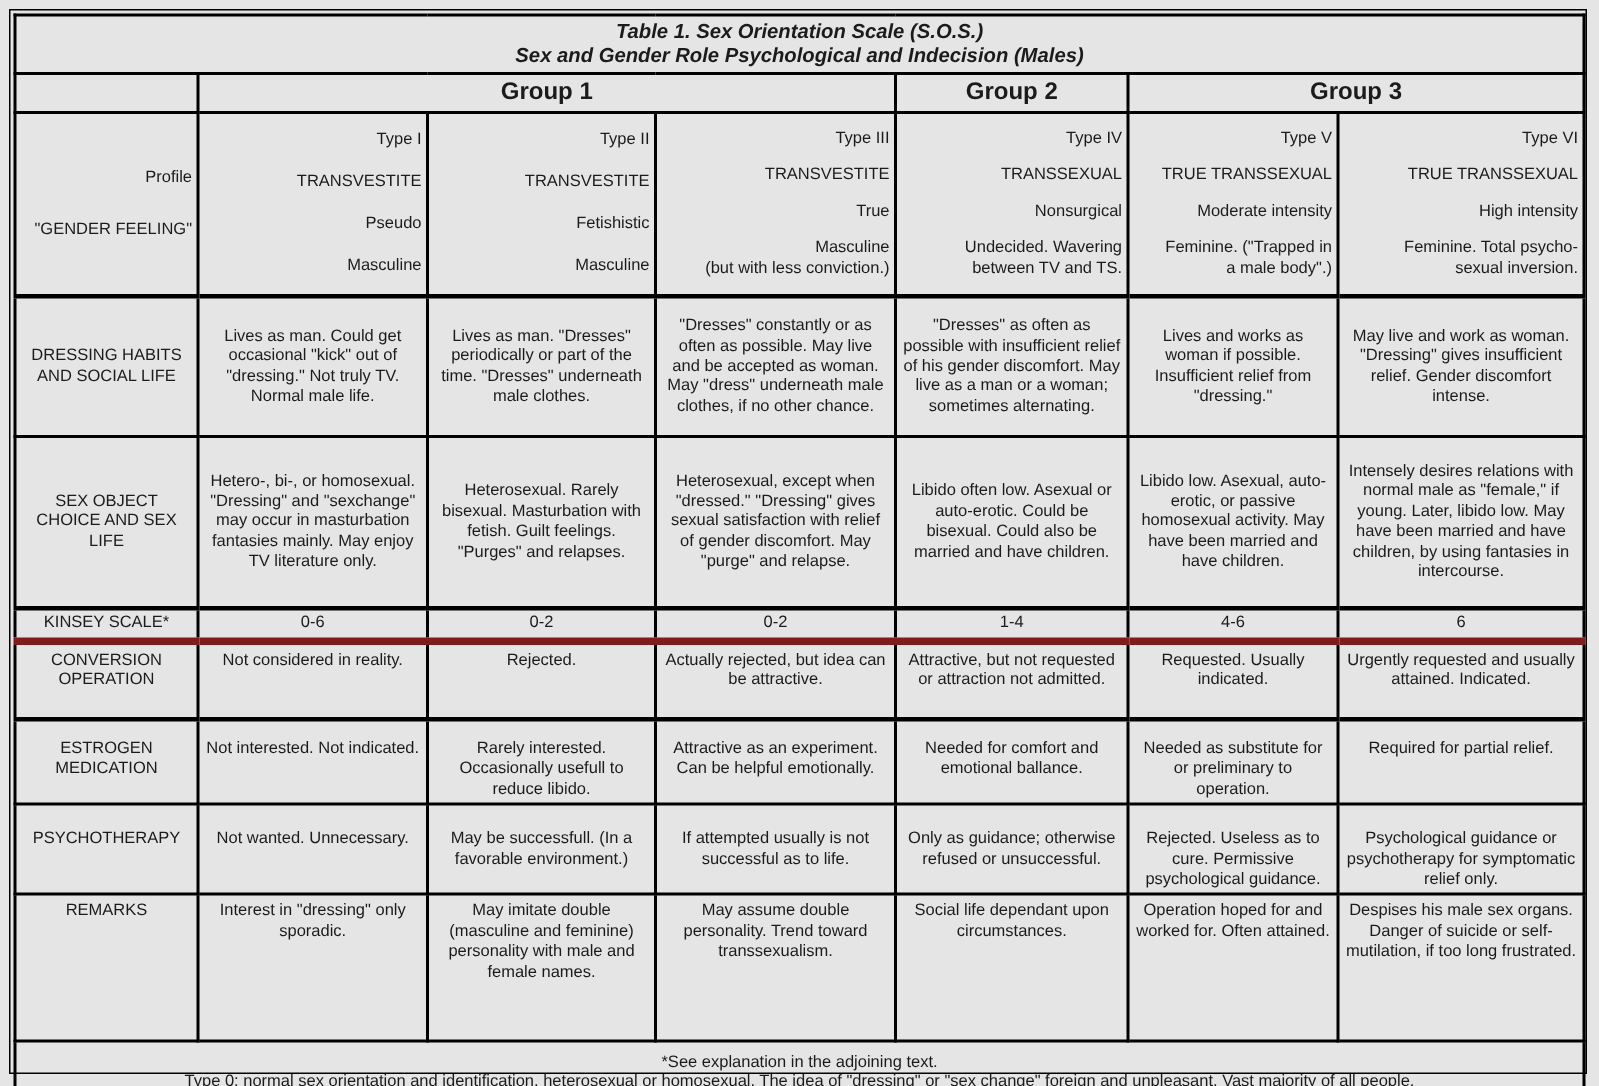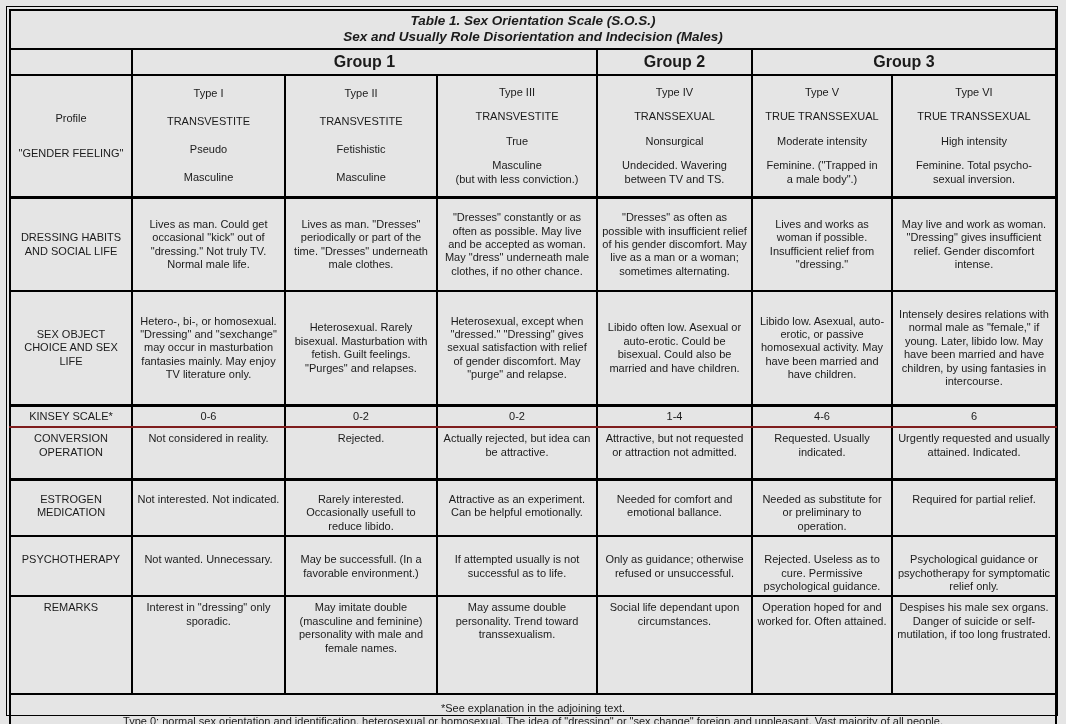--- a/index.html
+++ b/index.html
@@ -52,29 +52,30 @@
     height: 26px;
     font-weight: bold;
     font-size: 16px;
   }
   tr.profile-row td { height: 120px; padding: 4px 3px; }
   .stack {
     display: flex;
     flex-direction: column;
     justify-content: space-around;
     height: 112px;
+    text-align: right;
   }
   .stack .ln { white-space: pre-line; }
   td.rowhead { font-size: 11px; }
   tr.dressing-row td { height: 94px; }
   tr.sexobj-row td { height: 114px; }
   tr.kinsey-row td {
     height: 22px;
     border-top: 3px solid #000;
-    border-bottom: 2px solid #7f1d1d;
+    border-bottom: 5px solid #7f1d1d;
   }
   tr.profile-row td { border-bottom: 3px solid #000; }
   tr.conversion-row td { height: 52px; border-bottom: 3px solid #000; vertical-align: top; padding-top: 4px; }
   tr.estrogen-row td { height: 52px; vertical-align: top; padding-top: 12px; }
   tr.psycho-row td { height: 54px; vertical-align: top; padding-top: 16px; }
   tr.remarks-row td { height: 98px; vertical-align: top; padding-top: 4px; }
   td.gb { border-left: 3px solid #000; }
   td.footnote-cell {
     height: 42px;
     text-align: left;
@@ -96,21 +97,21 @@
         <col style="width:160px">
           <col style="width:155px">
           <col style="width:140px">
         <col style="width:164px">
       </colgroup>
 
       <tbody>
           <tr>
         <td colspan="7" class="title-cell">
           <div class="title-line">Table 1. Sex Orientation Scale (S.O.S.)</div>
-          <div class="title-line">Sex and Usually Role Disorientation and Indecision (Males)</div>
+          <div class="title-line">Sex and Gender Role Psychological and Indecision (Males)</div>
         </td>
       </tr>
 
       <tr class="group-row">
         <td></td>
         <td colspan="3">Group 1</td>
         <td class="gb">Group 2</td>
         <td class="gb" colspan="2">Group 3</td>
       </tr>
 

